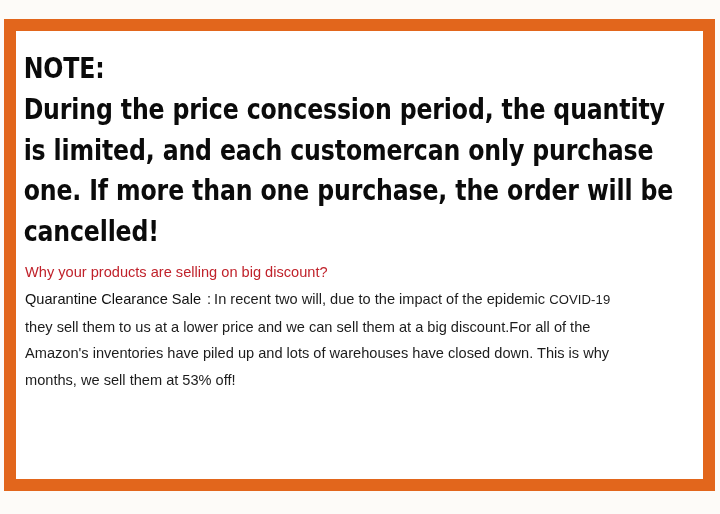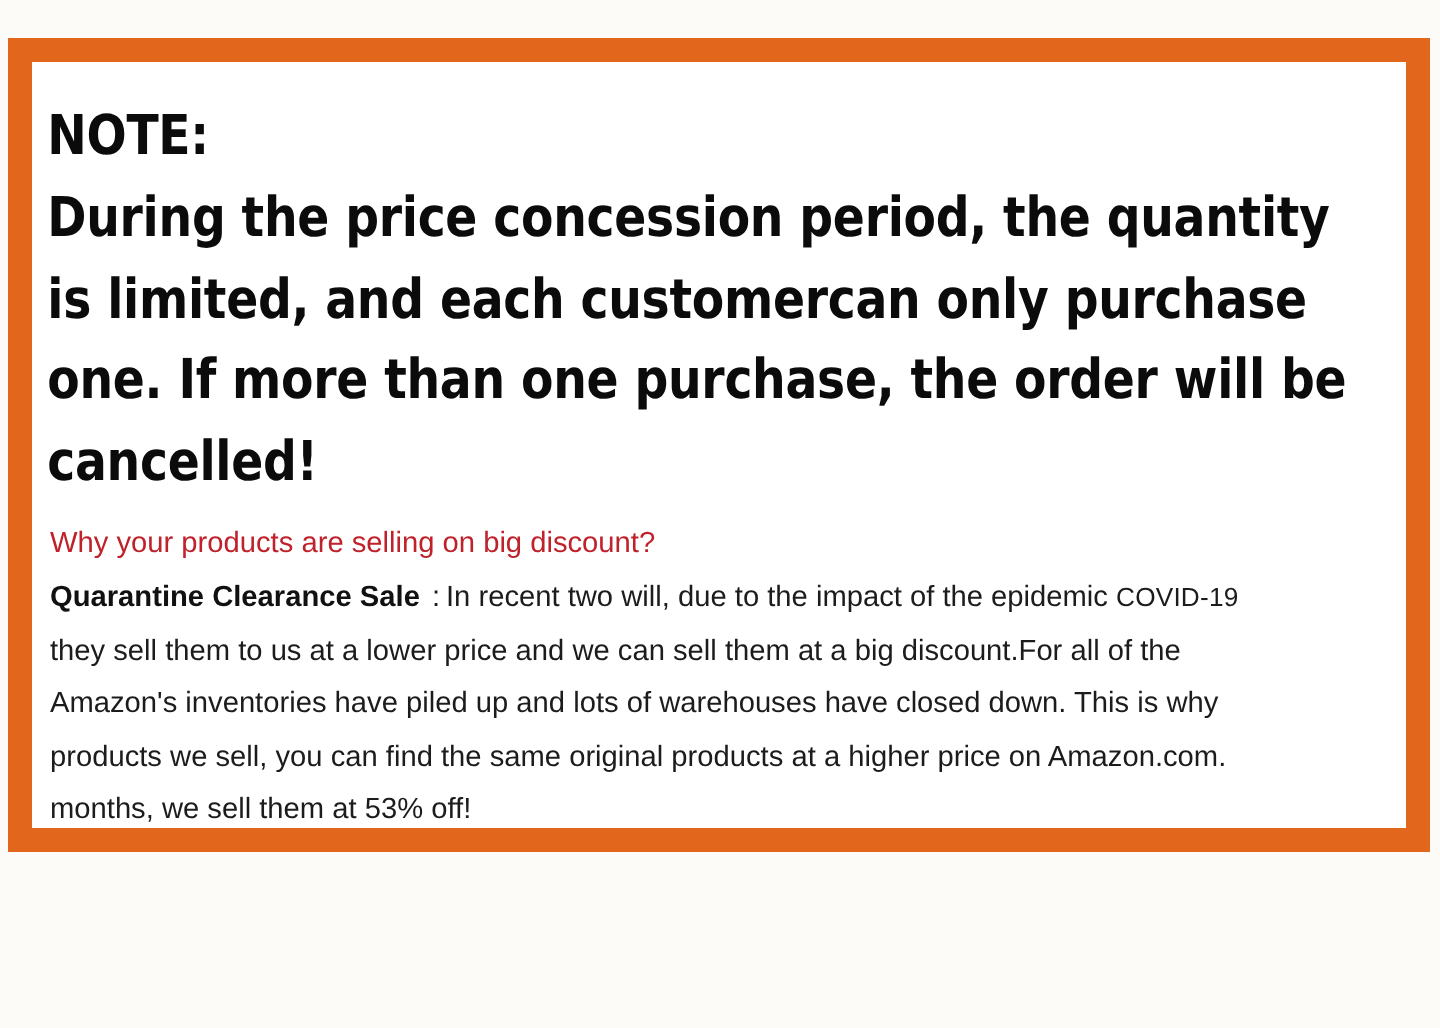--- a/index.html
+++ b/index.html
@@ -12,21 +12,21 @@
     background: #fdfbf8;
     font-family: "Liberation Sans", sans-serif;
     overflow: hidden;
   }
 
   .note-card {
     position: absolute;
     left: 4px;
     top: 19px;
     width: 711px;
-    height: 407px;
+    height: 472px;
     box-sizing: border-box;
     border: 12px solid #e2661c;
     background: #701a75;
   }
 
   .note-inner {
     position: relative;
     width: 100%;
     height: 100%;
     background: #ffffff;
@@ -73,21 +73,21 @@
     font-family: "Liberation Sans", sans-serif;
     font-size: 14.6px;
     line-height: 26.6px;
     color: #1c1c1c;
   }
   .body-line {
     display: block;
     white-space: nowrap;
   }
   .lead {
-    font-weight: 700;
+    font-weight: 400;
     color: #111111;
   }
   .colon {
     display: inline-block;
     padding: 0 3px 0 6px;
   }
   .smallcaps {
     font-size: 13.1px;
     letter-spacing: 0.1px;
     margin-top: 10px;
@@ -114,21 +114,20 @@
     <div class="why-heading">Why your products are selling on big discount?</div>
 
     <div class="body-text">
 
       <span class="body-line">
         <span class="lead">Quarantine Clearance Sale</span><span class="colon">:</span><span>In recent two will, due to the impact of the epidemic </span><span class="smallcaps">COVID-19</span>
       </span>
 
       <span class="body-line">they sell them to us at a lower price and we can sell them at a big discount.For all of the</span>
       <span class="body-line">Amazon's inventories have piled up and lots of warehouses have closed down. This is why</span>
-      <span class="body-line">products we sell, you can find the same original products at a higher price on Amazon.com.</span>
 
 
       <span class="body-line">months, we sell them at 53% off!</span>
 
     </div>
 
   </div>
 </div>
 
 </body></html>

